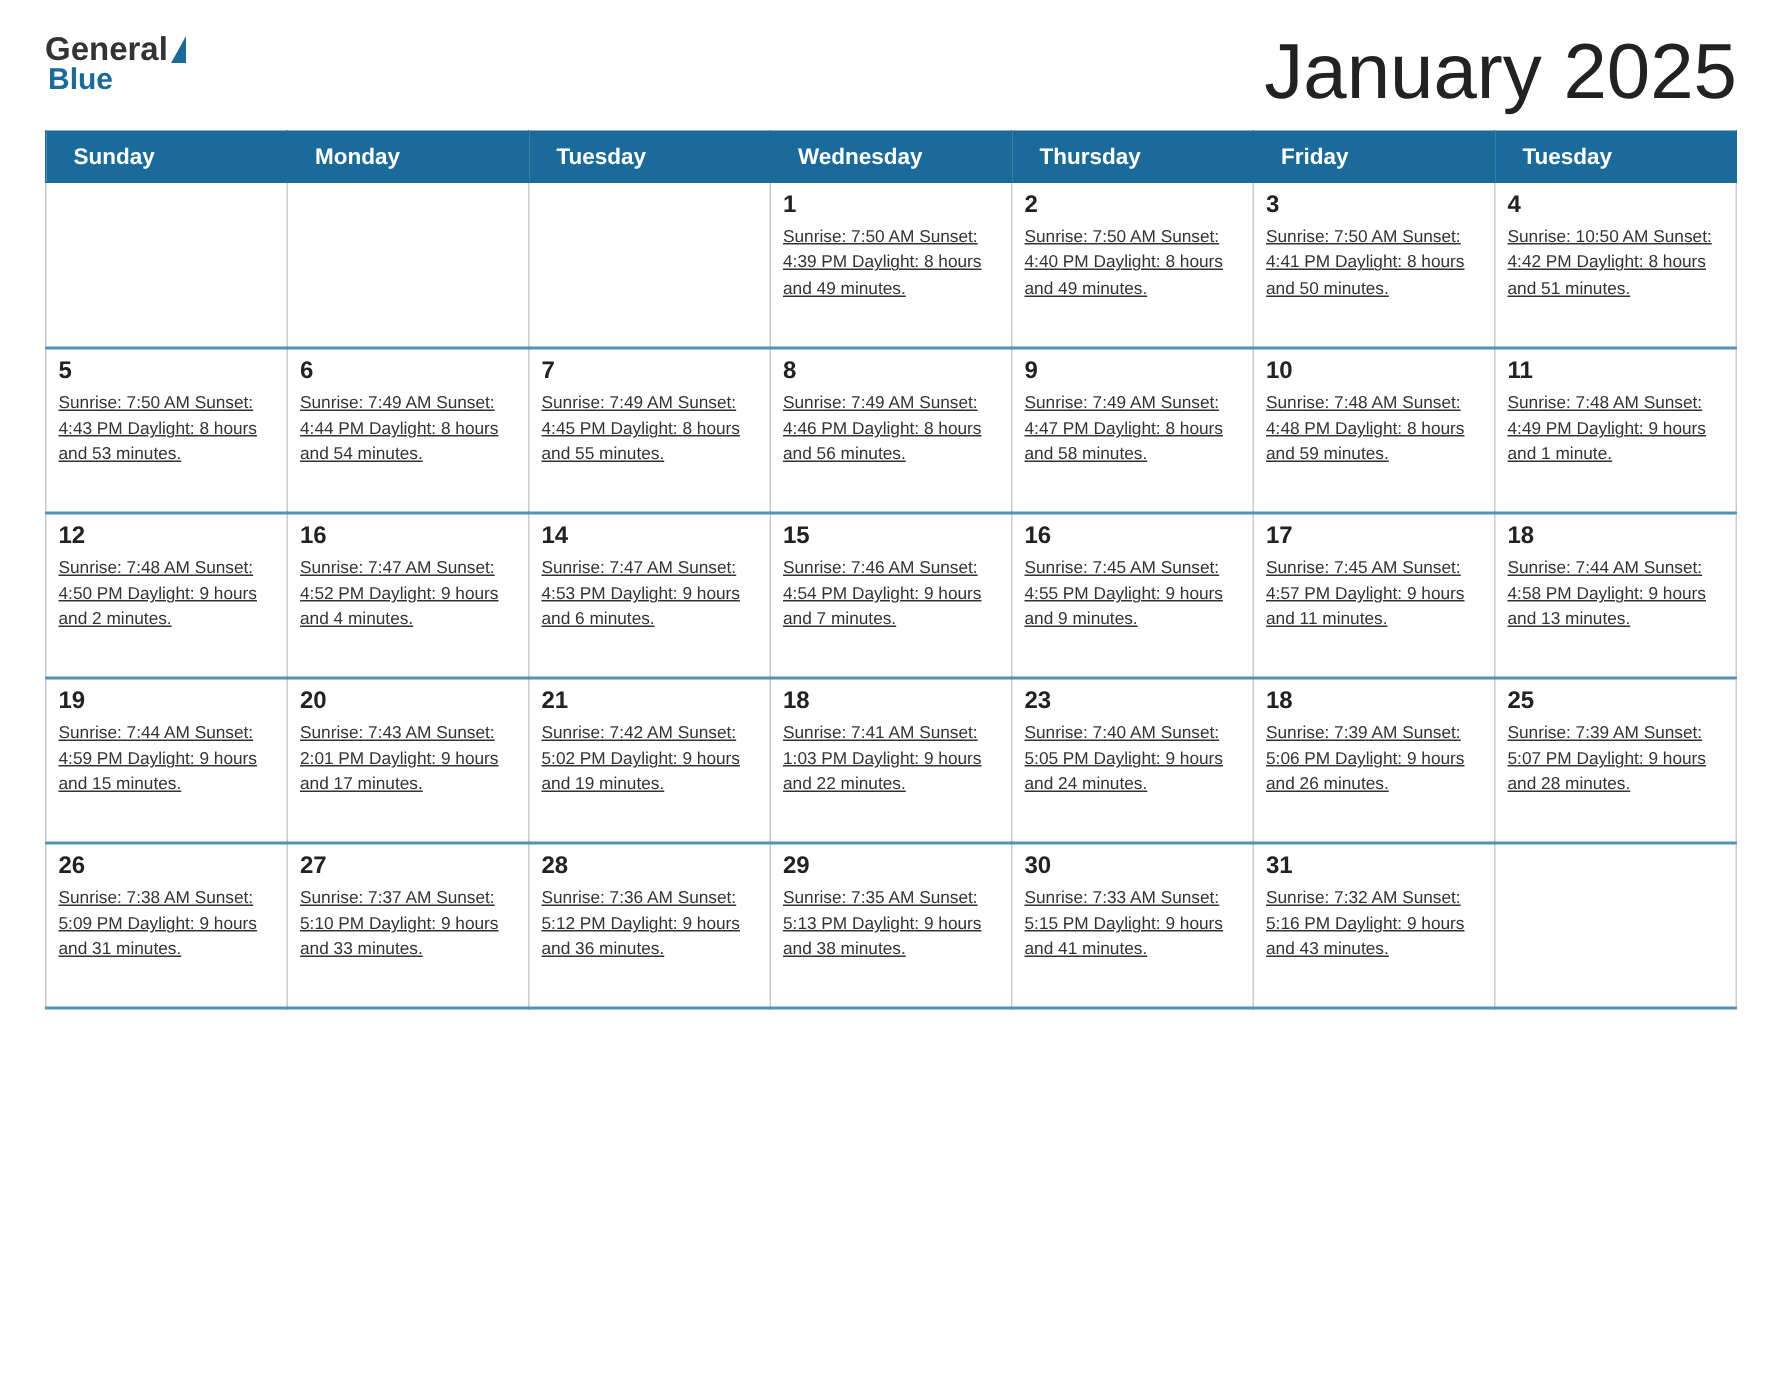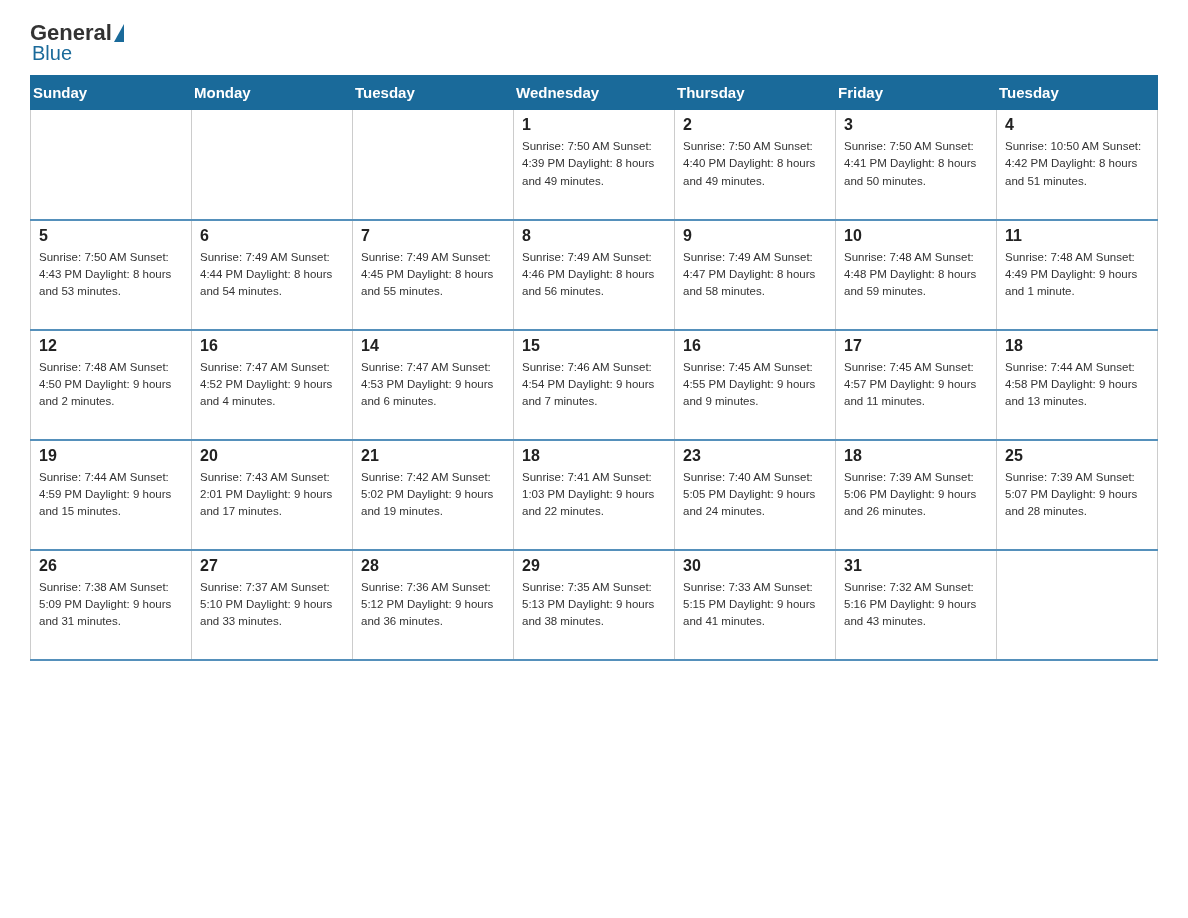--- a/index.html
+++ b/index.html
@@ -32,21 +32,21 @@
     .logo-triangle {
       width: 0; height: 0;
       border-left: 10px solid transparent;
       border-bottom: 18px solid #1a6a9a;
       margin: 0 2px;
       display: inline-block;
     }
     .logo-subtitle {
       color: #1a6a9a;
       font-size: 20px;
-      font-weight: normal;
+      font-weight: bold;
       margin-top: -4px;
       margin-left: 2px;
     }
     .title-block {
       text-align: right;
     }
     .calendar-title {
       font-size: 52px;
       font-weight: normal;
       color: #222;
@@ -60,21 +60,21 @@
     table {
       width: 100%;
       border-collapse: collapse;
       margin-top: 10px;
     }
     thead tr th {
       background-color: #1a6a9a;
       color: #ffffff;
       font-size: 15px;
       font-weight: bold;
-      padding: 8px 2px;
+      padding: 8px 18px;
       text-align: left;
       border: 1px solid #1a6a9a;
     }
     tbody tr td {
       border: 1px solid #ccc;
       vertical-align: top;
       padding: 6px 8px;
       width: 14.28%;
       min-height: 100px;
       height: 110px;
@@ -83,38 +83,40 @@
       font-size: 16px;
       font-weight: bold;
       color: #222;
       display: block;
       margin-bottom: 4px;
     }
     .day-info {
       font-size: 11.5px;
       color: #333;
       line-height: 1.5;
+      text-decoration: underline;
     }
     .empty-cell { background: #fff; }
     tbody tr:nth-child(odd) td { background: #fff; }
     tbody tr td { background: #fff; }
     tbody tr { border-bottom: 2px solid #5590bb; }
   </style>
 </head>
 <body>
 
 <div class="header">
   <div class="logo">
     <div class="logo-text">
       <span class="logo-general">General</span>
       <span class="logo-triangle"></span>
     </div>
     <span class="logo-subtitle">Blue</span>
   </div>
   <div class="title-block">
+    <div class="calendar-title">January 2025</div>
   </div>
 </div>
 
 <table>
   <thead>
     <tr>
     <th>Sunday</th>
         <th>Monday</th>
         <th>Tuesday</th>
         <th>Wednesday</th>

